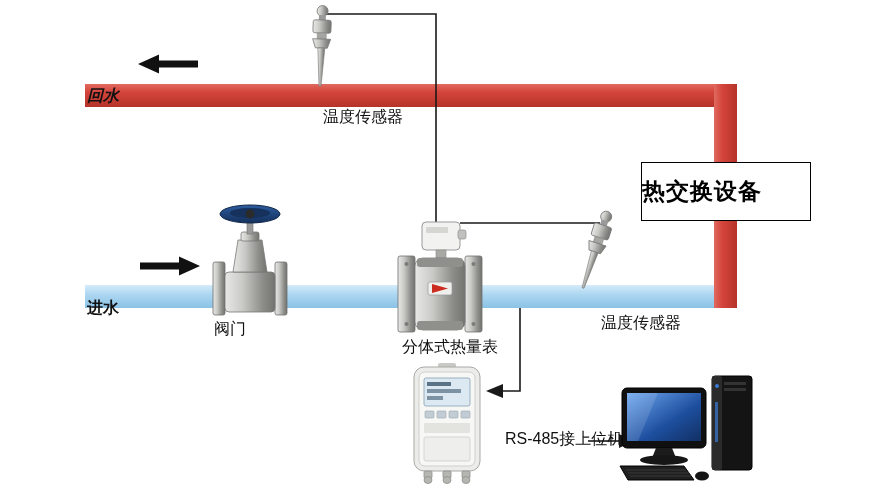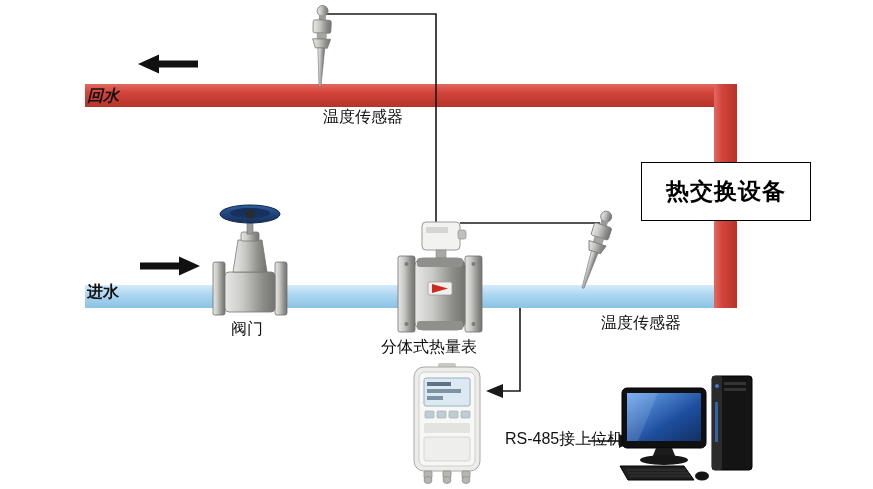--- a/index.html
+++ b/index.html
@@ -3,21 +3,21 @@
 <meta charset="utf-8">
 <style>
   html,body{margin:0;padding:0;background:#fff;}
   body{font-family:"Liberation Sans","DejaVu Sans",sans-serif;}
   .canvas{position:relative;width:873px;height:489px;background:#fff;overflow:hidden;}
   .scene{position:absolute;left:0;top:0;z-index:1;}
   .lbl{position:absolute;z-index:3;color:#111;font-size:16px;line-height:1.2;white-space:nowrap;}
   .lbl.pipe-lbl{font-weight:700;}
   .hx-box{
     position:absolute;left:641px;top:162px;width:168px;height:57px;z-index:2;
-    background:#ffffff;border:1px solid #000;display:flex;align-items:center;justify-content:center;
+    background:#ffffff;border:1px solid #000;display:flex;align-items:center;
     font-size:23px;font-weight:700;color:#000;letter-spacing:1px;
   }
 </style>
 </head>
 <body>
 
 <div class="canvas">
 
   <svg class="scene" width="873" height="489" viewBox="0 0 873 489">
     <defs>
@@ -170,19 +170,19 @@
       </g>
       <ellipse cx="84" cy="104" rx="7" ry="4.5" fill="#141414"></ellipse>
     </g>
   </svg>
 
   <div class="hx-box">
     <span>热交换设备</span>
   </div>
 
   <span class="lbl pipe-lbl" style="left:87px;top:86px;font-style:italic;">回水</span>
-  <span class="lbl pipe-lbl" style="left:87px;top:282px;">进水</span>
+  <span class="lbl pipe-lbl" style="left:87px;top:298px;">进水</span>
   <span class="lbl" style="left:323px;top:107px;">温度传感器</span>
-  <span class="lbl" style="left:231px;top:319px;">阀门</span>
-  <span class="lbl" style="left:381px;top:337px;">分体式热量表</span>
+  <span class="lbl" style="left:214px;top:319px;">阀门</span>
+  <span class="lbl" style="left:402px;top:337px;">分体式热量表</span>
   <span class="lbl" style="left:601px;top:313px;">温度传感器</span>
   <span class="lbl" style="left:505px;top:429px;">RS-485接上位机</span>
 </div>
 
 </body></html>

